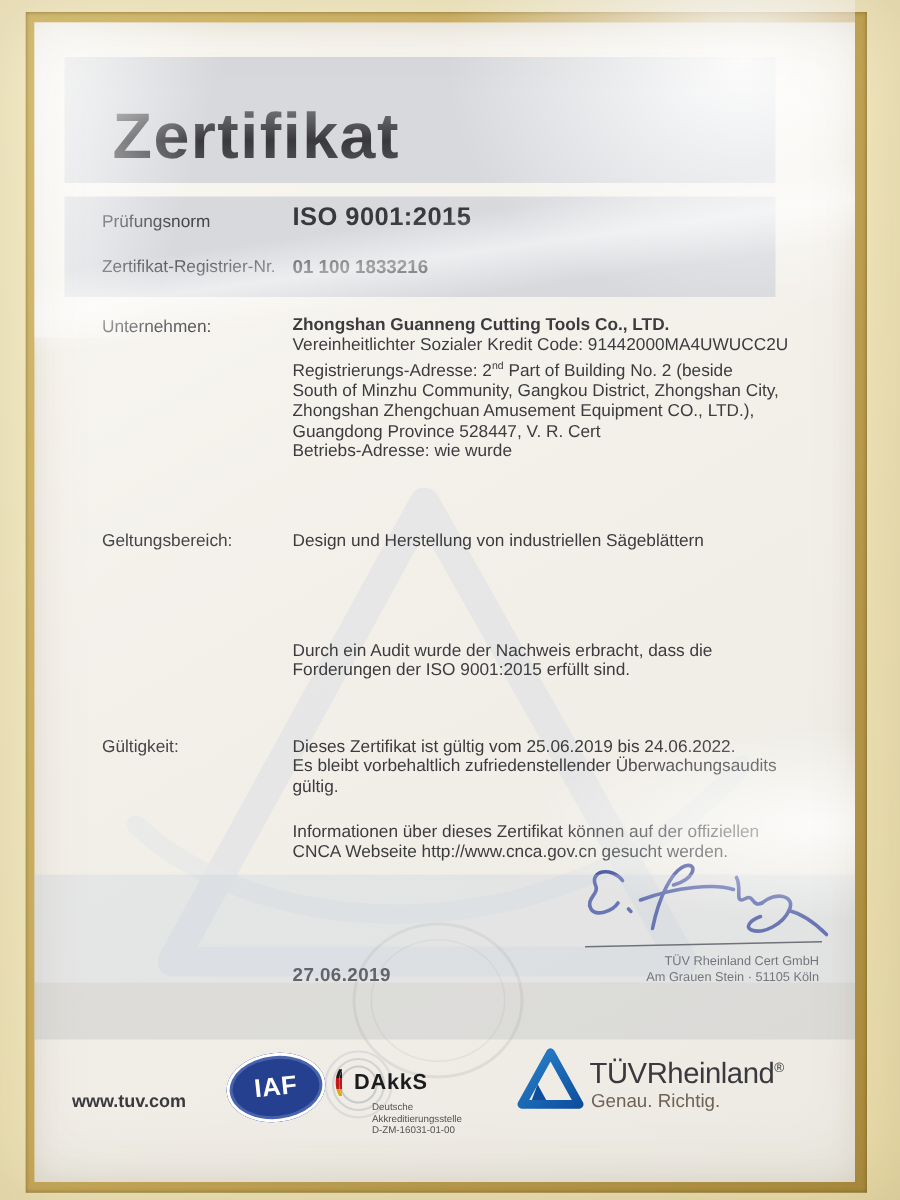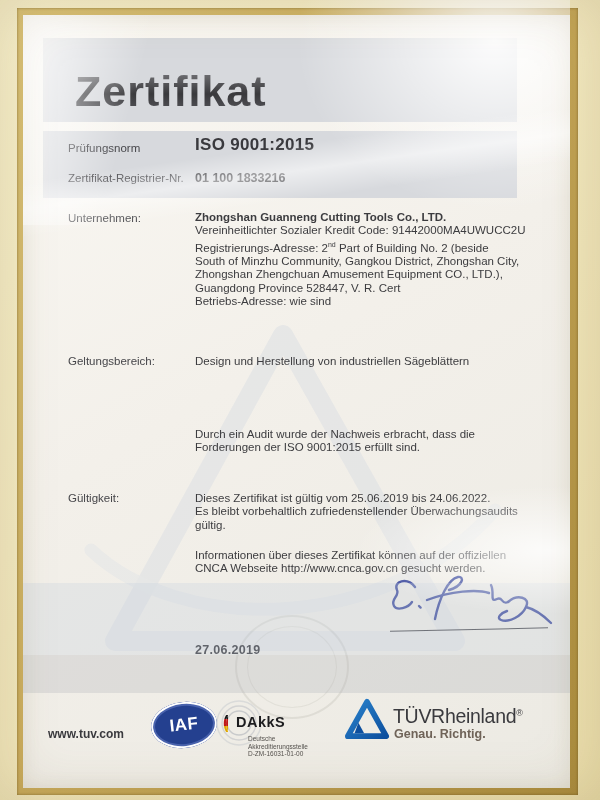--- a/index.html
+++ b/index.html
@@ -55,21 +55,21 @@
   .dakks .mark{
     position:absolute;left:4px;top:8px;font-size:16px;font-weight:bold;letter-spacing:-3px;
     background:linear-gradient(180deg,#1a1a1a 0%,#1a1a1a 34%,#c01818 34%,#c01818 67%,#e0a800 67%,#e0a800 100%);
     -webkit-background-clip:text;background-clip:text;color:transparent;transform:scaleY(1.2);
   }
   .dakks .name{position:absolute;left:17px;top:9px;font-size:14.5px;font-weight:bold;color:#1c1c1e;letter-spacing:.5px;}
   .dakks .subs{position:absolute;left:29px;top:30px;font-size:6.5px;line-height:7.6px;color:#55524e;}
   .tuvlogo{position:absolute;left:321px;top:682px;}
   .tuv-text{position:absolute;left:370px;top:690px;font-size:19.5px;font-weight:normal;color:#3a3a3e;letter-spacing:-.3px;}
   .tuv-text sup{font-size:9px;}
-  .tuv-slogan{position:absolute;left:371px;top:712px;font-size:12.5px;font-weight:bold;color:#6f6358;}
+  .tuv-slogan{position:absolute;left:371px;top:712px;font-size:12.5px;font-weight:normal;color:#6f6358;}
   
   .overlay{position:absolute;pointer-events:none;}
   .glare-topleft{left:0;top:0;width:100%;height:210px;
     background:linear-gradient(105deg,rgba(255,255,255,.85) 2%,rgba(255,255,255,0) 22%);}
   .glare-topright{left:45%;top:-40px;width:55%;height:260px;
     background:radial-gradient(ellipse at 75% 25%,rgba(255,255,255,.95) 0%,rgba(255,255,255,0) 62%);}
   .glare-streak{left:0;top:95px;width:100%;height:130px;
     background:linear-gradient(172deg,rgba(255,255,255,0) 35%,rgba(255,255,255,.55) 48%,rgba(255,255,255,0) 62%);}
   .glare-right{left:60%;top:470px;width:40%;height:130px;
     background:radial-gradient(ellipse at 90% 50%,rgba(255,255,255,.8) 0%,rgba(255,255,255,0) 70%);}
@@ -100,21 +100,21 @@
       <div class="val reg-val">01 100 1833216</div>
 
       <div class="lbl" style="top:197px">Unternehmen:</div>
       <div class="val body-txt" style="top:196px">
         <div class="bold">Zhongshan Guanneng Cutting Tools Co., LTD.</div>
         <div>Vereinheitlichter Sozialer Kredit Code: 91442000MA4UWUCC2U</div>
         <div><span>Registrierungs-Adresse: 2</span><sup style="font-size:7px">nd</sup><span> Part of Building No. 2 (beside</span></div>
         <div>South of Minzhu Community, Gangkou District, Zhongshan City,</div>
         <div>Zhongshan Zhengchuan Amusement Equipment CO., LTD.),</div>
         <div>Guangdong Province 528447, V. R. Cert</div>
-        <div>Betriebs-Adresse: wie sind</div>
+        <div>Betriebs-Adresse: wie wurde</div>
       </div>
 
       <div class="lbl" style="top:340px">Geltungsbereich:</div>
       <div class="val body-txt" style="top:340px">Design und Herstellung von industriellen Sägeblättern</div>
 
       <div class="val body-txt" style="top:413px">
         <div>Durch ein Audit wurde der Nachweis erbracht, dass die</div>
         <div>Forderungen der ISO 9001:2015 erfüllt sind.</div>
       </div>
 
@@ -138,20 +138,24 @@
           <path d="M30,16 C22,6 8,10 12,19 C15,25 5,28 9,35 C12,40 23,37 27,31"></path>
           <path d="M34,35 l1.6,1.6"></path>
           <path d="M50,48 C54,28 63,8 73,6 C80,5 78,15 64,19"></path>
           <path d="M42,29 C66,20 92,18 104,22"></path>
           <path d="M106,14 C110,22 104,32 112,28 C118,25 116,34 123,31"></path>
           <path d="M123,31 C132,23 146,26 141,36 C137,45 124,52 116,49 C111,47 116,42 122,40"></path>
           <path d="M141,36 C149,38 158,44 166,52"></path>
         </g>
       </svg>
       <div class="sig-line"></div>
+      <div class="issuer">
+        <div>TÜV Rheinland Cert GmbH</div>
+        <div>Am Grauen Stein · 51105 Köln</div>
+      </div>
 
       <div class="website">www.tuv.com</div>
 
       <div class="iaf">
         <div class="ring"></div>
         <div class="txt">IAF</div>
       </div>
 
       <div class="dakks">
         <svg class="arcs" width="60" height="60" viewBox="0 0 60 60">

